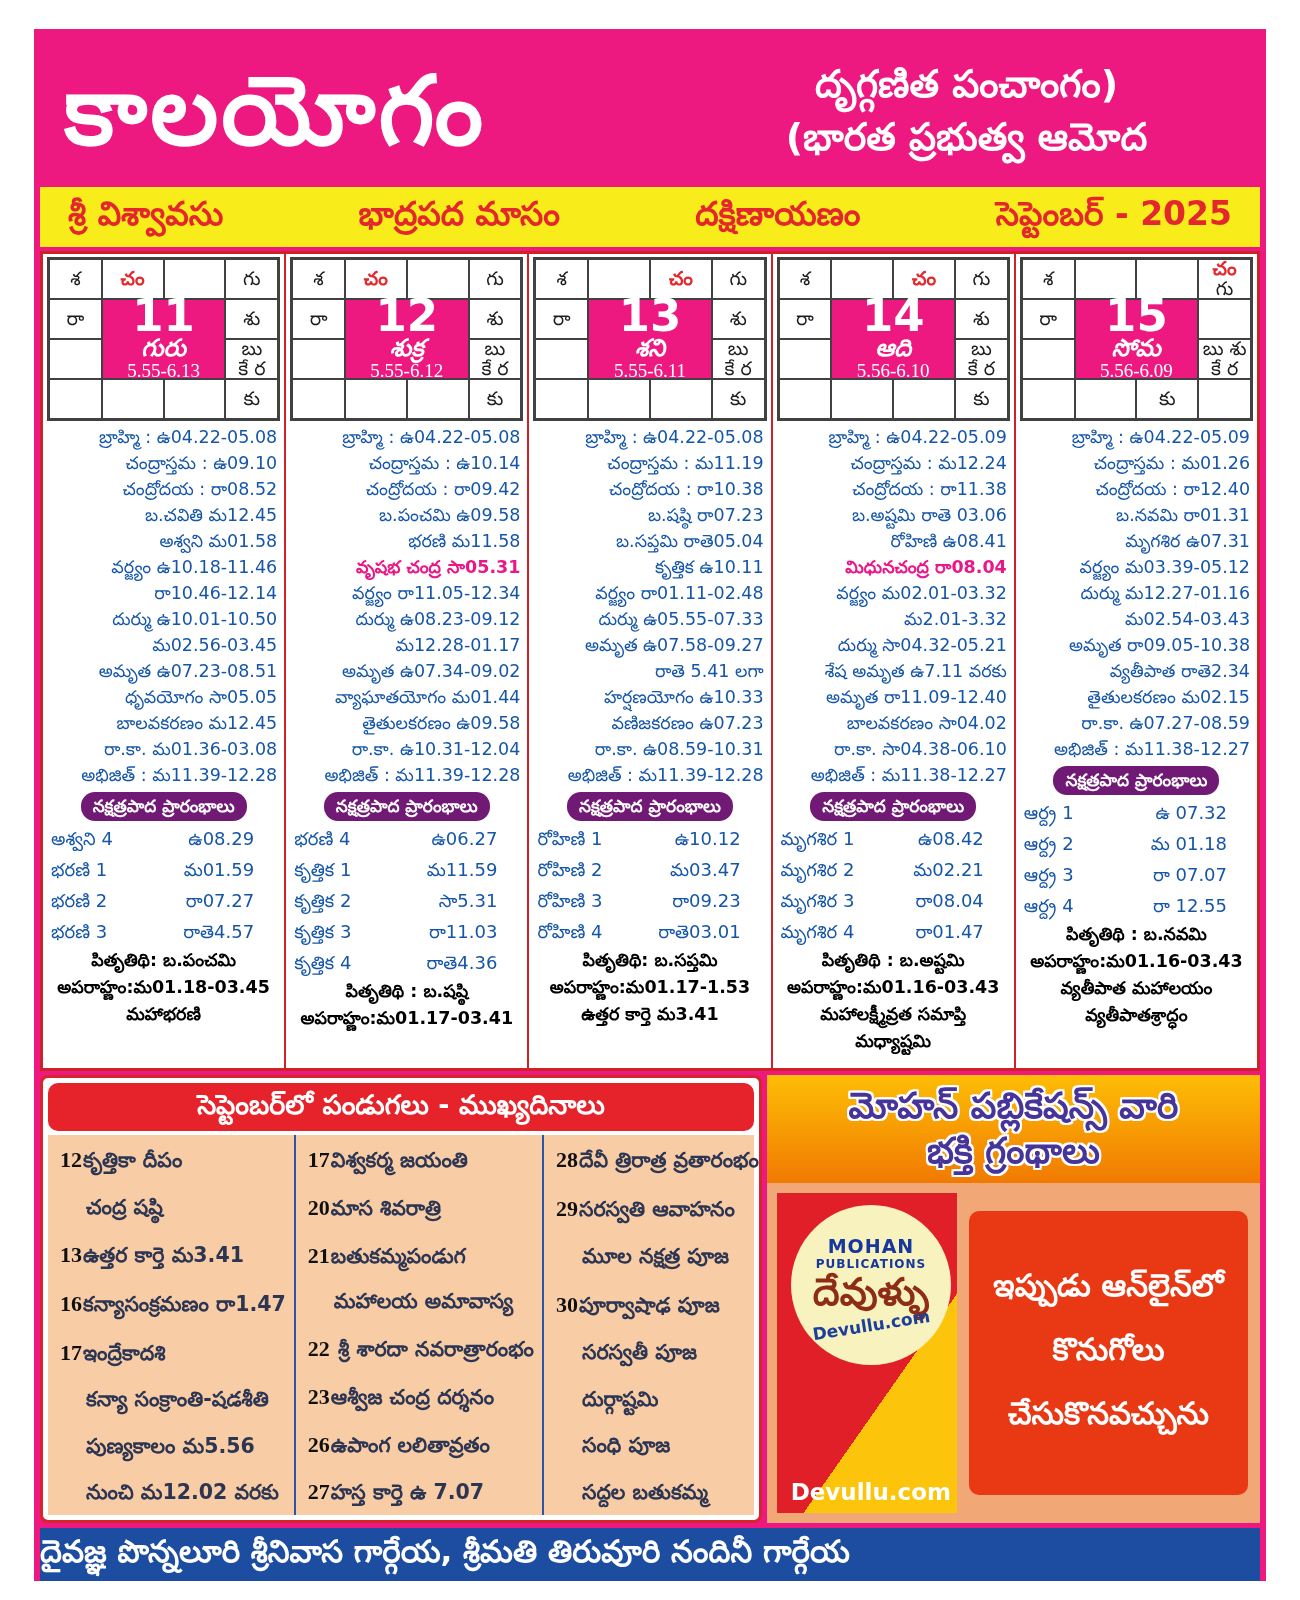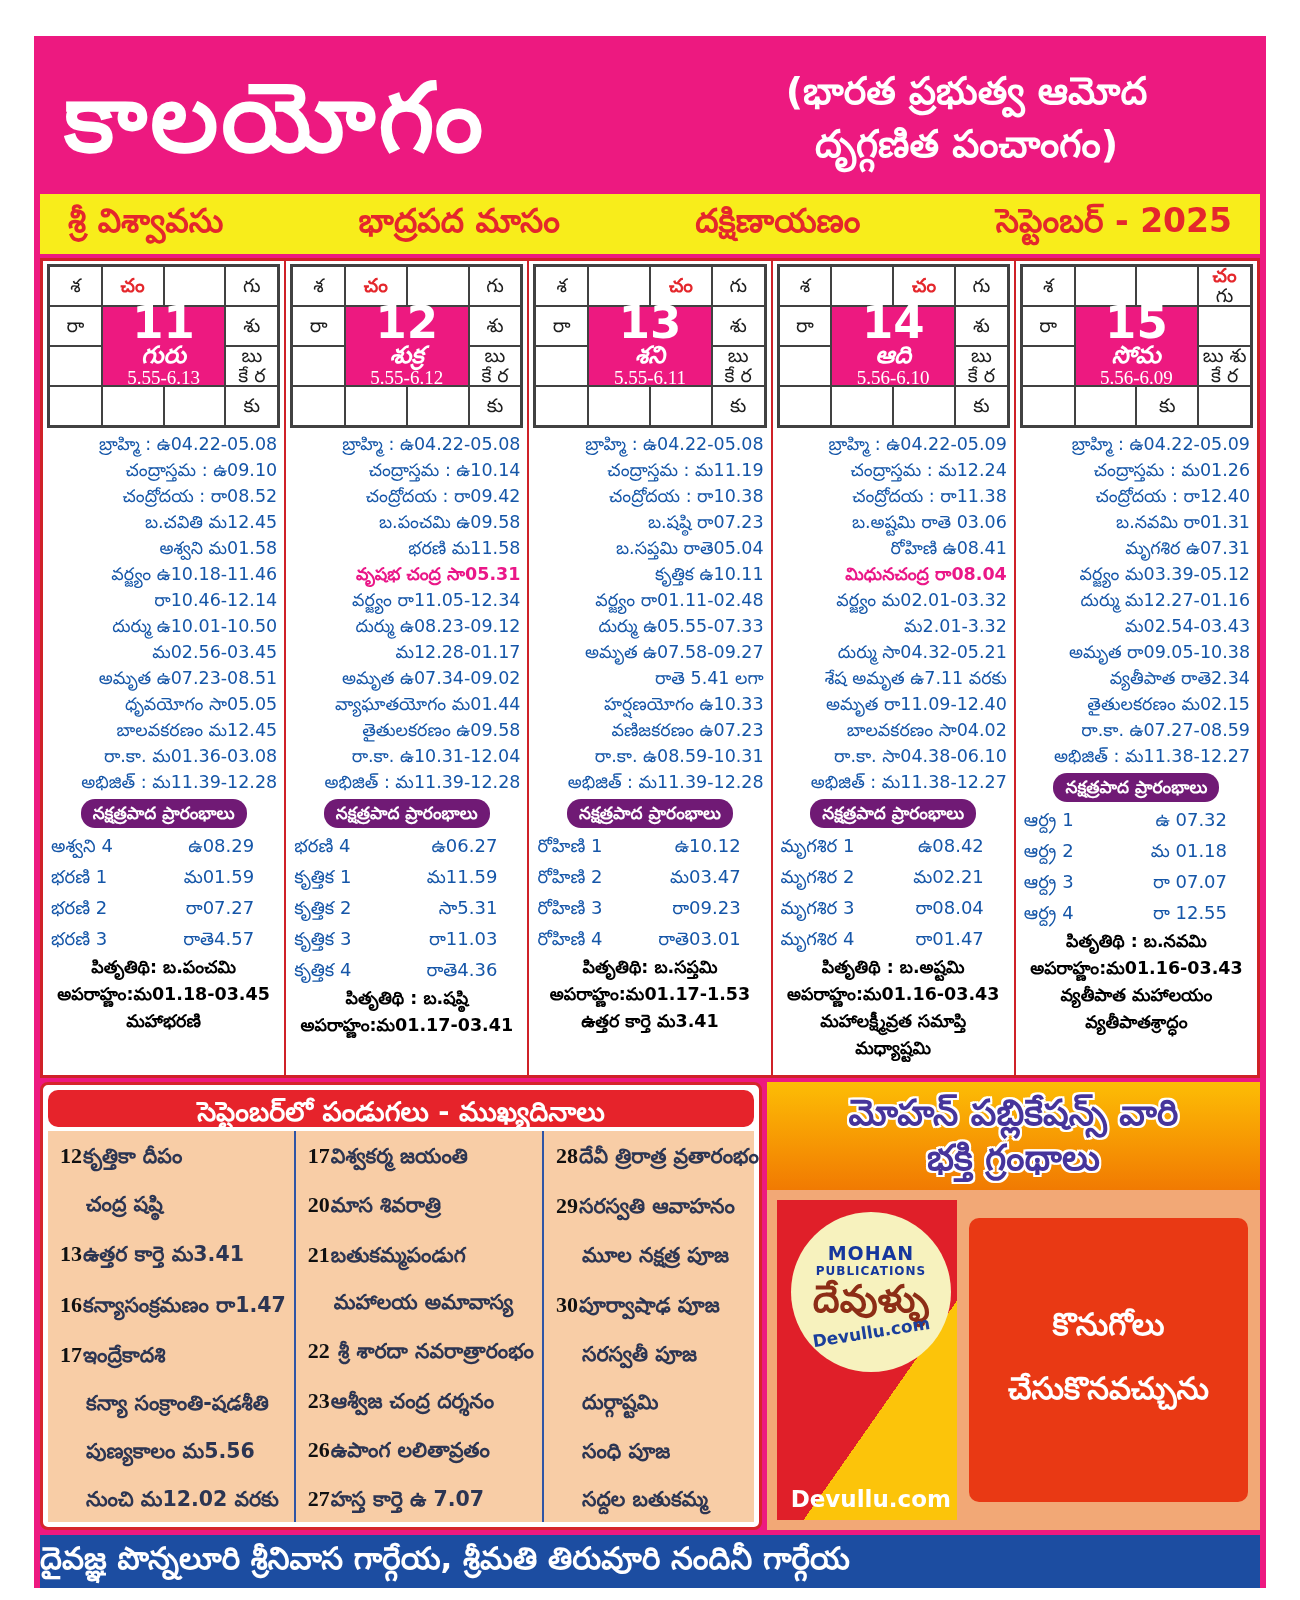--- a/index.html
+++ b/index.html
@@ -1,18 +1,18 @@
 <!DOCTYPE html>
 <html><head>
 <meta charset="utf-8">
 <style>
   * { box-sizing: border-box; margin: 0; padding: 0; }
   body { background:#e9e9e9; font-family:"DejaVu Sans","Liberation Sans",sans-serif; }
   .page { width:1300px; height:1600px; background:#fff; position:relative; overflow:hidden; margin:0 auto; }
-  .frame { position:absolute; left:34px; top:36px; width:1232px; height:1552px; background:#ed1980; overflow:hidden; }
+  .frame { position:absolute; left:34px; top:29px; width:1232px; height:1552px; background:#ed1980; overflow:hidden; }
 
   
   .header { display:flex; align-items:center; height:158px; padding:10px 26px 4px 30px; }
   .title { flex:1.15; font-size:96px; font-weight:bold; color:#fff; letter-spacing:3px; line-height:1; }
   .subtitle { flex:1; text-align:center; color:#fff; font-weight:bold; font-size:38px; line-height:1.4; }
 
   
   .band { margin:0 6px; background:#f8ed1b; height:60px; display:flex; align-items:center; justify-content:space-between; padding:0 28px; }
   .band span { color:#e4272c; font-weight:bold; font-size:33px; white-space:nowrap; }
 
@@ -33,21 +33,21 @@
   .lines { margin-top:3px; }
   .line { font-size:17.5px; line-height:26px; color:#1556a8; text-align:right; padding-right:3px; white-space:nowrap; }
   .line.pink { color:#ea1788; font-weight:bold; }
   .pill { background:#701a75; color:#fff; font-size:17px; line-height:25px; border-radius:14px; padding:2px 12px; margin:4px auto 2px; width:fit-content; font-weight:bold; white-space:nowrap; }
   .pada-row { display:flex; justify-content:space-between; font-size:18px; line-height:31px; color:#1556a8; padding:0 26px 0 4px; }
   .col-foot { color:#000000; font-size:17.5px; line-height:27px; text-align:center; font-weight:bold; white-space:nowrap; }
 
   
   .bottom-row { margin:4px 6px 0; display:flex; gap:5px; height:448px; }
   .festivals { width:722px; background:#fff; border:3px solid #d6252b; border-radius:8px; padding:5px; display:flex; flex-direction:column; }
-  .fest-title { background:#e6232b; border-radius:10px; color:#fff; text-align:center; font-size:27px; font-weight:bold; line-height:44px; height:37px; flex:none; }
+  .fest-title { background:#e6232b; border-radius:10px; color:#fff; text-align:center; font-size:27px; font-weight:bold; line-height:44px; height:48px; flex:none; }
   .fest-cols { flex:1; background:#f8cda6; display:flex; margin-top:4px; }
   .fest-col { flex:1; padding:12px 8px 10px 12px; display:flex; flex-direction:column; justify-content:space-between; }
   .fest-col + .fest-col { border-left:2.5px solid #2f55a5; }
   .fest-item { font-size:20.5px; color:#2c3552; line-height:1.15; font-weight:bold; white-space:nowrap; }
   .fest-item.ind { padding-left:26px; }
   .fest-num { font-family:"Liberation Serif","DejaVu Serif",serif; font-size:22px; color:#101010; margin-right:1px; }
 
   .ad { flex:1; display:flex; flex-direction:column; }
   .ad-head { background:linear-gradient(180deg,#fdbd05,#f17a02); text-align:center; padding:8px 4px 10px; flex:none; }
   .ad-head-line { font-size:36px; font-weight:bold; color:#46349b; line-height:1.25;
@@ -67,22 +67,22 @@
 </style>
 </head>
 <body>
 
 <div class="page">
   <div class="frame">
 
     <div class="header">
       <div class="title">కాలయోగం</div>
       <div class="subtitle">
+        <div>దృగ్గణిత పంచాంగం)</div>
         <div>(భారత ప్రభుత్వ ఆమోద</div>
-        <div>దృగ్గణిత పంచాంగం)</div>
       </div>
     </div>
 
     <div class="band">
       <span>శ్రీ విశ్వావసు</span>
       <span>భాద్రపద మాసం</span>
       <span>దక్షిణాయణం</span>
       <span>సెప్టెంబర్ - 2025</span>
     </div>
 
@@ -559,20 +559,21 @@
           <div class="logo-card">
             <div class="logo-circle">
               <div class="logo-mohan">MOHAN</div>
               <div class="logo-pub">PUBLICATIONS</div>
               <div class="logo-telugu">దేవుళ్ళు</div>
               <div class="logo-site-curved">Devullu.com</div>
             </div>
             <div class="logo-bottom">Devullu.com</div>
           </div>
           <div class="online-card">
+            <div class="online-line">ఇప్పుడు ఆన్‌లైన్‌లో</div>
             <div class="online-line">కొనుగోలు</div>
             <div class="online-line">చేసుకొనవచ్చును</div>
           </div>
         </div>
       </div>
     </div>
 
     <div class="footer-bar">
       <span>దైవజ్ఞ పొన్నలూరి శ్రీనివాస గార్గేయ, శ్రీమతి తిరువూరి నందినీ గార్గేయ</span>
     </div>

